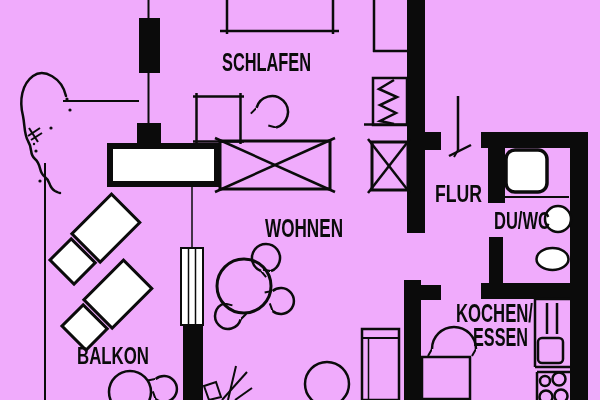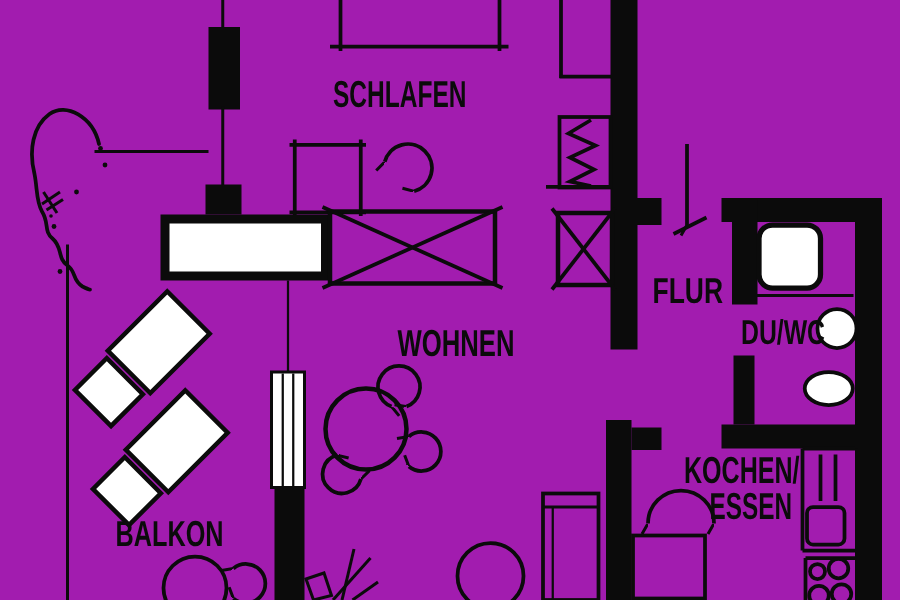--- a/index.html
+++ b/index.html
@@ -1,17 +1,17 @@
 <!DOCTYPE html>
 <html><head>
 <meta charset="utf-8">
 <style>
   html,body{margin:0;padding:0;background:#ffffff;}
   .stage{
-    position:relative;width:600px;height:400px;background:#a21caf;overflow:hidden;
+    position:relative;width:600px;height:400px;background:#f0abfc;overflow:hidden;
     font-family:"Liberation Sans",sans-serif;
   }
   svg{position:absolute;left:0;top:0;}
   .ink{stroke:#0b0b0b;fill:none;}
   .fillink{fill:#0b0b0b;stroke:none;}
   .white{fill:#ffffff;}
   text{
     font-family:"Liberation Sans",sans-serif;
     font-weight:700;
     fill:#0b0b0b;

